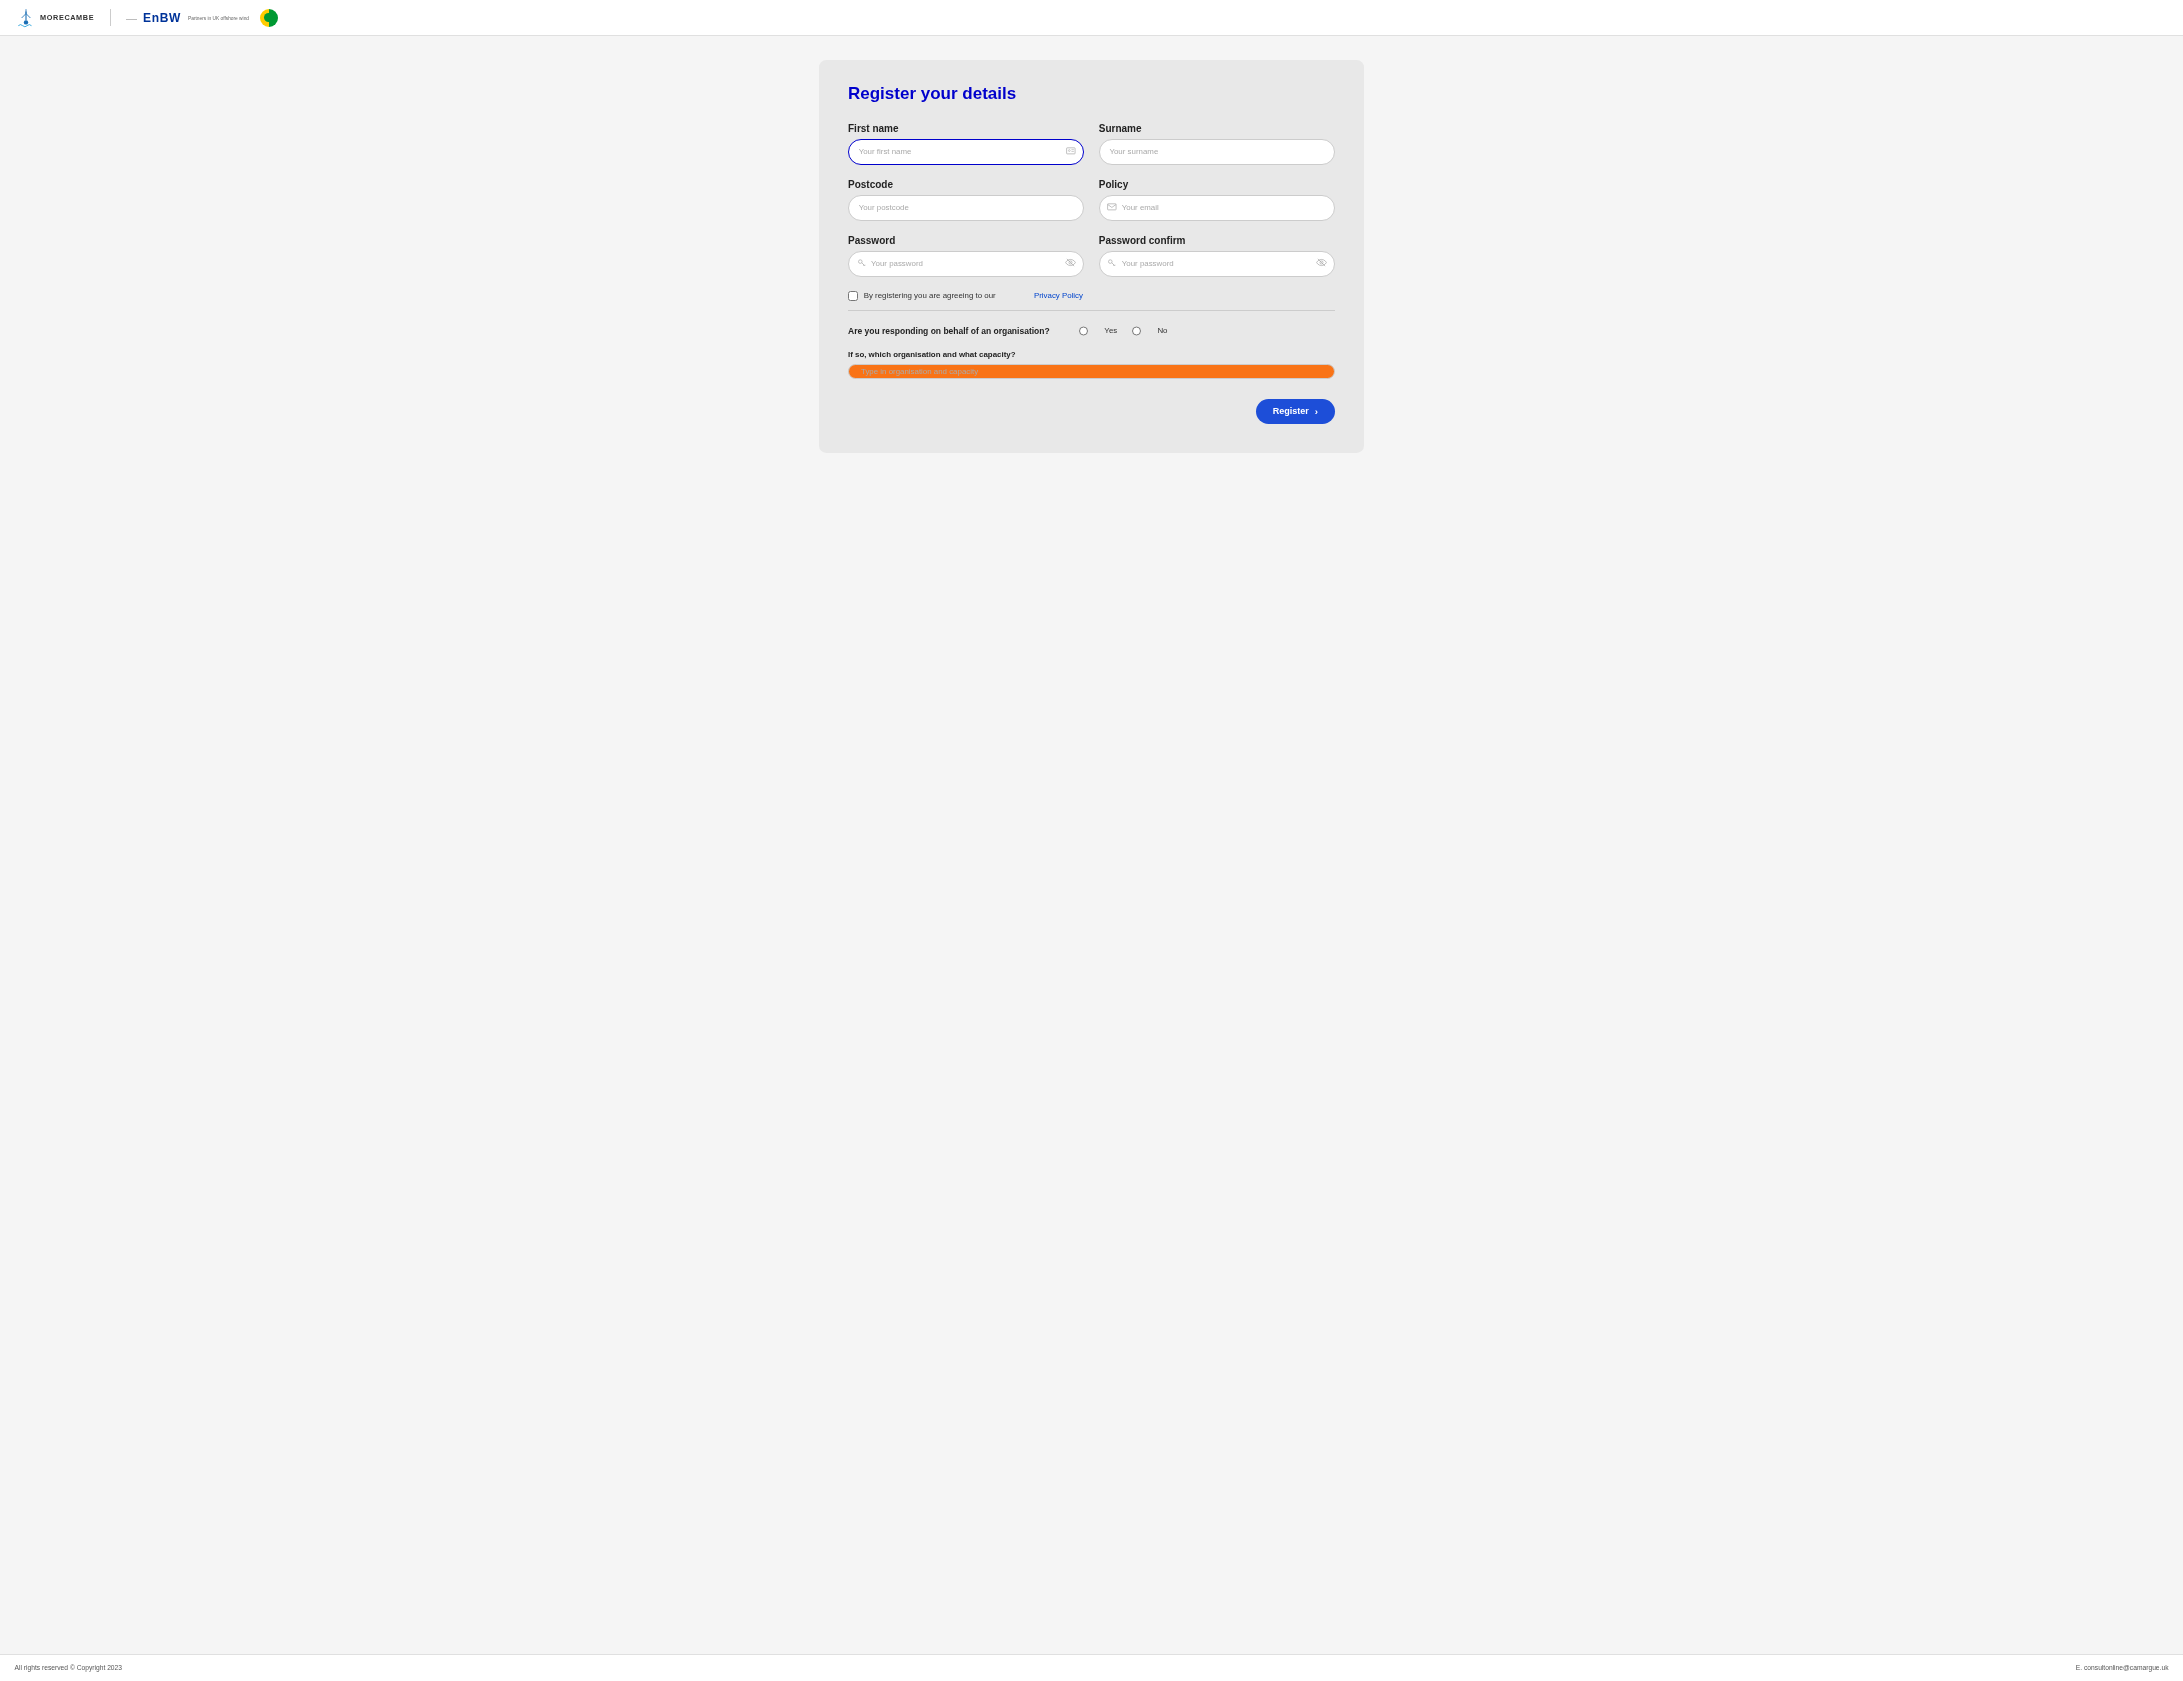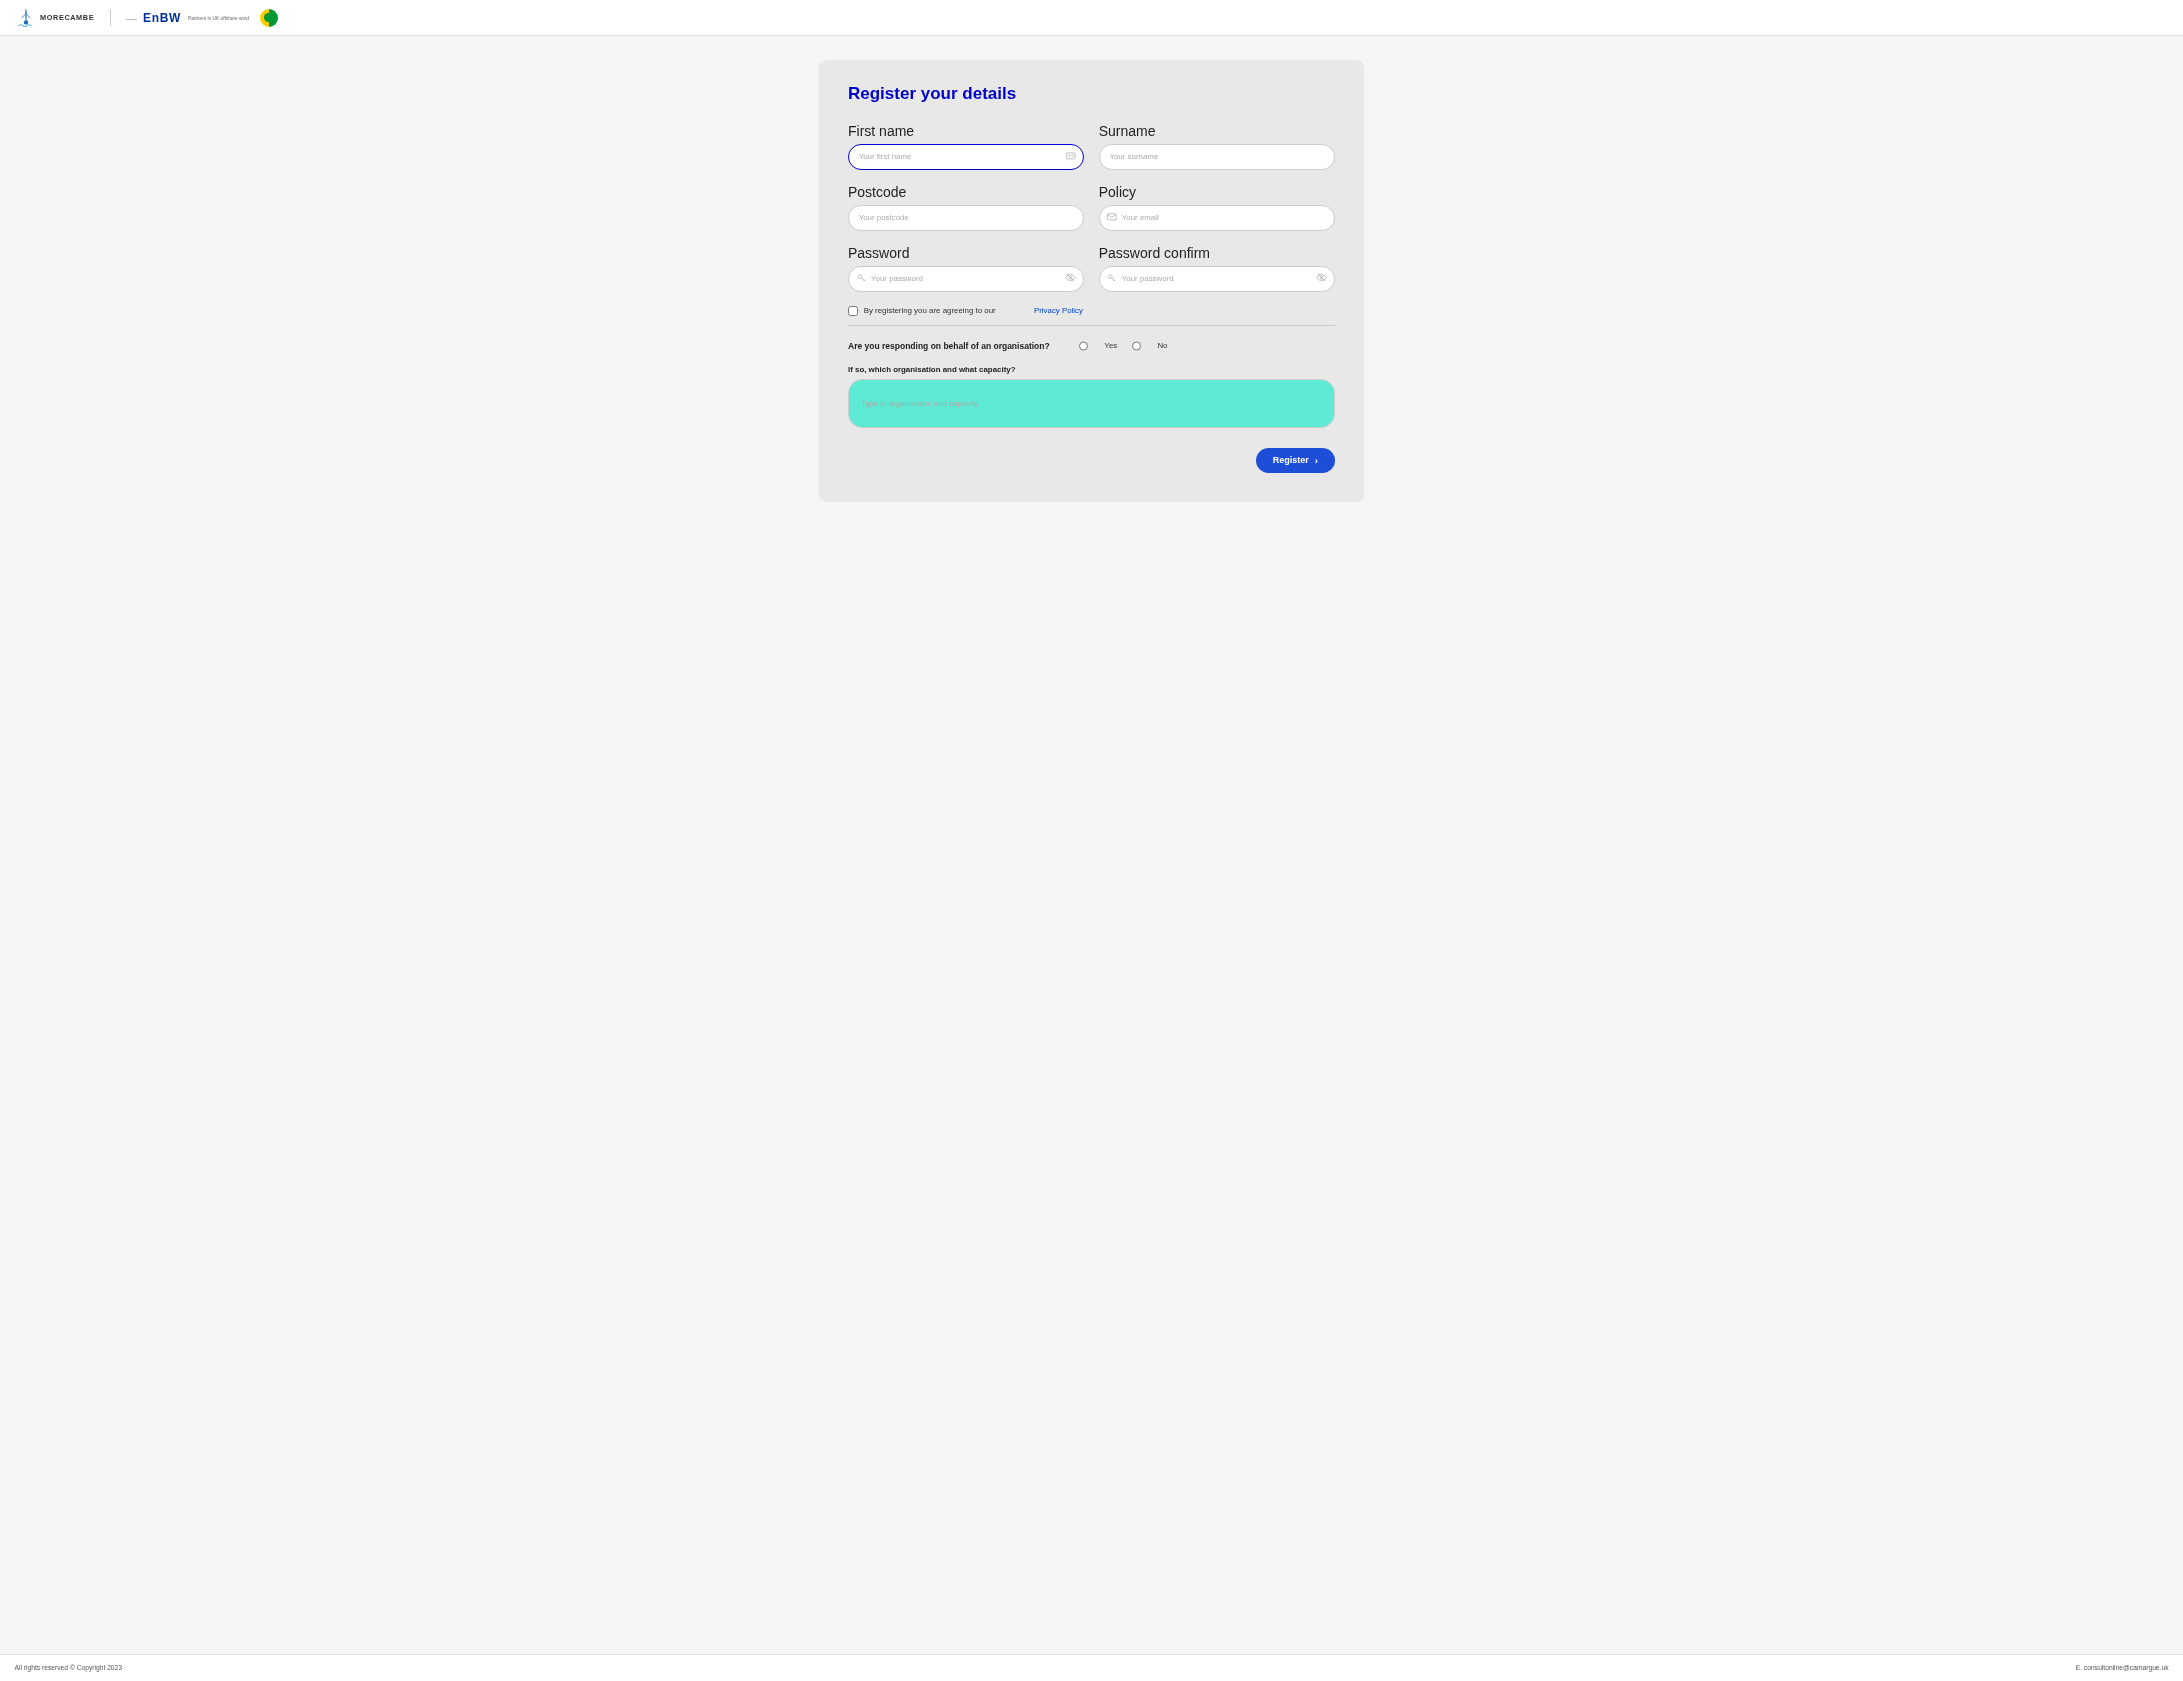--- a/index.html
+++ b/index.html
@@ -73,22 +73,22 @@
       margin-bottom: 14.5px;
     }
 
     .form-group {
       display: flex;
       flex-direction: column;
       gap: 4.8px;
     }
 
     .form-label {
-      font-size: 14px;
-      font-weight: 400;
+      font-size: 10px;
+      font-weight: 700;
       color: #222;
     }
 
     .input-wrapper {
       position: relative;
       display: flex;
       align-items: center;
     }
 
     .form-input {
@@ -188,25 +188,25 @@
 
     .org-label {
       font-size: 7.9px;
       font-weight: 600;
       color: #222;
       margin-bottom: 4.8px;
     }
 
     .org-input {
       width: 100%;
-      padding: 19px 12px;
+      padding: 2px 12px;
       border: 0.9px solid #ccc;
       border-radius: 14.5px;
       font-size: 7.9px;
-      background-color: #5eead4;
+      background-color: #f97316;
       color: #333;
       outline: none;
     }
 
     .org-input::placeholder {
       color: #aaa;
     }
 
     .register-btn-row {
       display: flex;

